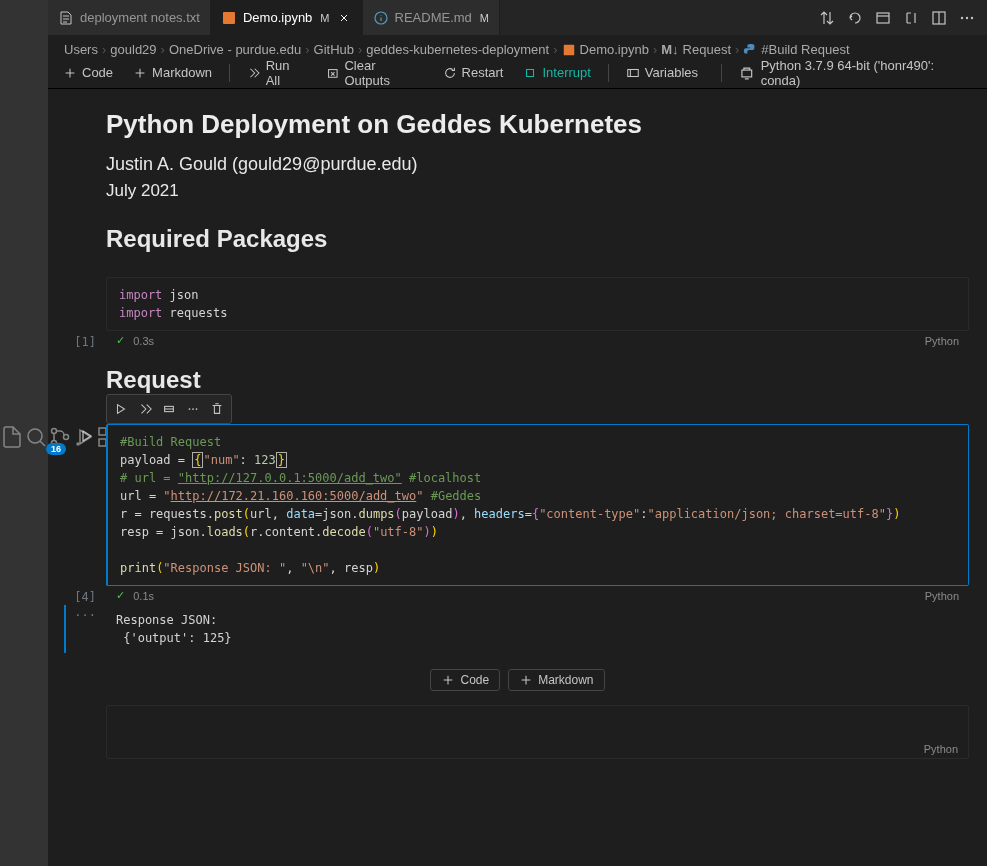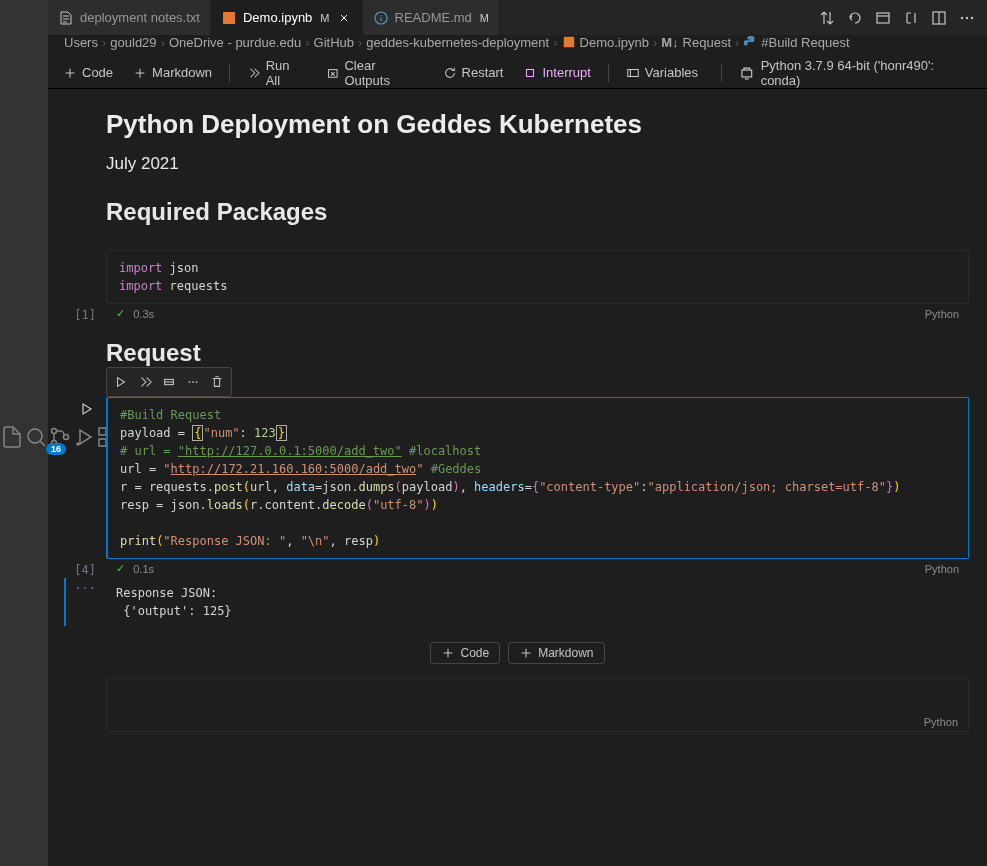--- a/index.html
+++ b/index.html
@@ -19,28 +19,28 @@
 .tabs { height: 35px; display: flex; background: #252526; }
 .tab { display: flex; align-items: center; padding: 0 10px; background: #2d2d2d; color: #969696; border-right: 1px solid #1e1e1e; cursor: pointer; gap: 6px; min-width: 0; }
 .tab.active { background: #1e1e1e; color: #ffffff; }
 .tab-icon { width: 16px; height: 16px; flex-shrink: 0; }
 .tab-mod { color: #cccccc; font-size: 11px; margin-left: 2px; }
 .tab-close { width: 16px; height: 16px; display: flex; align-items: center; justify-content: center; border-radius: 3px; }
 .tab-actions { margin-left: auto; display: flex; align-items: center; gap: 12px; padding: 0 12px; color: #c5c5c5; }
 .tab-actions svg { width: 16px; height: 16px; cursor: pointer; }
 
 
-.breadcrumbs { height: 22px; display: flex; align-items: flex-start; padding: 0 16px; color: #a9a9a9; font-size: 13px; gap: 4px; background: #1e1e1e; white-space: nowrap; overflow: hidden; }
+.breadcrumbs { height: 22px; display: flex; align-items: flex-end; padding: 0 16px; color: #a9a9a9; font-size: 13px; gap: 4px; background: #1e1e1e; white-space: nowrap; overflow: hidden; }
 .breadcrumbs .sep { color: #555; }
 .bc-icon { width: 14px; height: 14px; vertical-align: middle; }
 
 
 .nb-toolbar { height: 32px; display: flex; align-items: center; border-bottom: 1px solid #000; padding: 0 8px; gap: 6px; color: #c5c5c5; background: #1e1e1e; }
 .nb-btn { display: flex; align-items: center; gap: 5px; padding: 3px 7px; cursor: pointer; border-radius: 3px; }
-.nb-btn.disabled { color: #f0abfc; }
+.nb-btn.disabled { color: #14b8a6; }
 .nb-btn svg { width: 14px; height: 14px; }
 .nb-sep { width: 1px; height: 18px; background: #454545; margin: 0 4px; }
 .nb-spacer { flex: 1; }
 .kernel { display: flex; align-items: center; gap: 6px; padding: 3px 7px; cursor: pointer; }
 
 
 .notebook { flex: 1; overflow-y: auto; padding: 20px 18px 40px 18px; position: relative; }
 .notebook::-webkit-scrollbar { width: 14px; }
 .notebook::-webkit-scrollbar-thumb { background: #424242; }
 
@@ -269,20 +269,21 @@
             <path d="M5 5V3h6v2M6 14h4"></path>
           </svg>
         <span>Python 3.7.9 64-bit ('honr490': conda)</span>
       </div>
     </div>
 
     <div class="notebook">
 
       <div class="md-cell">
         <h1>Python Deployment on Geddes Kubernetes</h1>
+        <div class="sub">Justin A. Gould (gould29@purdue.edu)</div>
         <div class="date">July 2021</div>
       </div>
 
       <div class="md-cell">
         <h2>Required Packages</h2>
       </div>
 
       <div class="cell">
         <div class="cell-row">
           <div class="gutter"></div>

